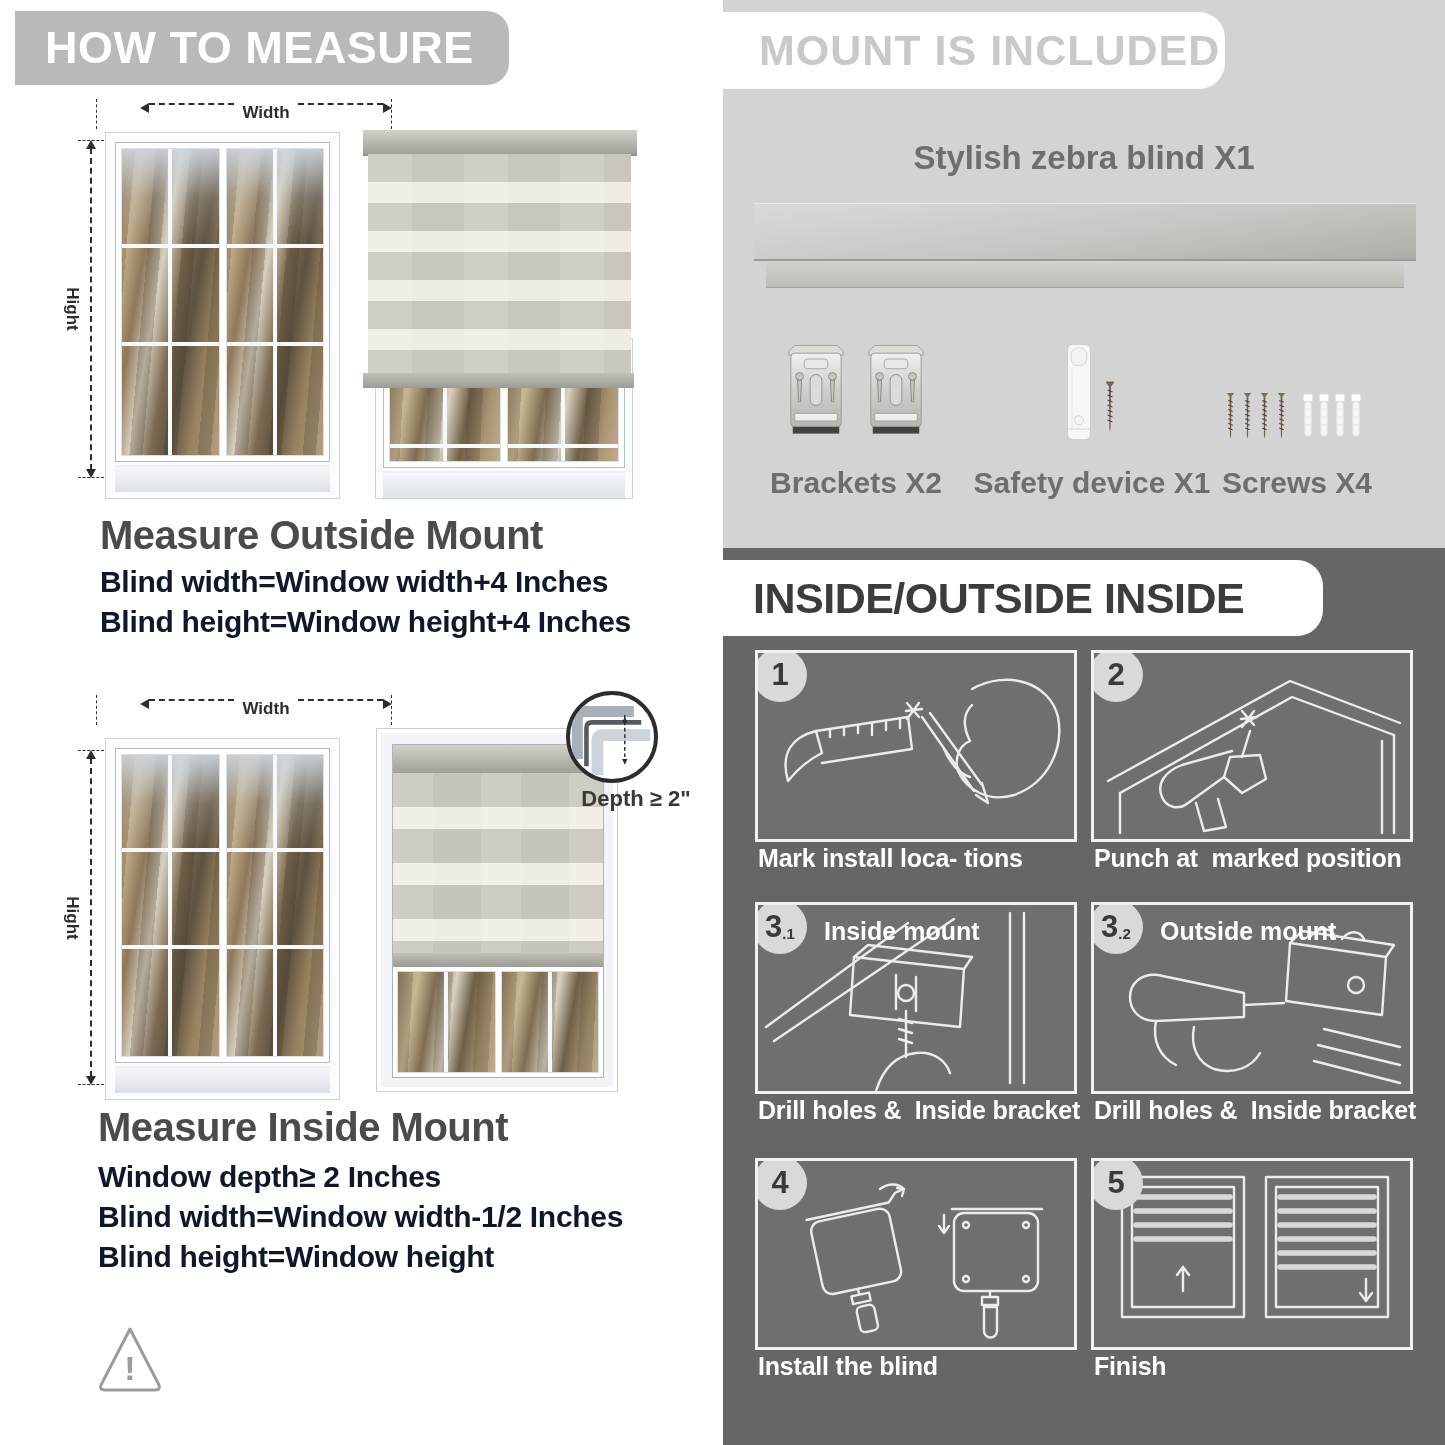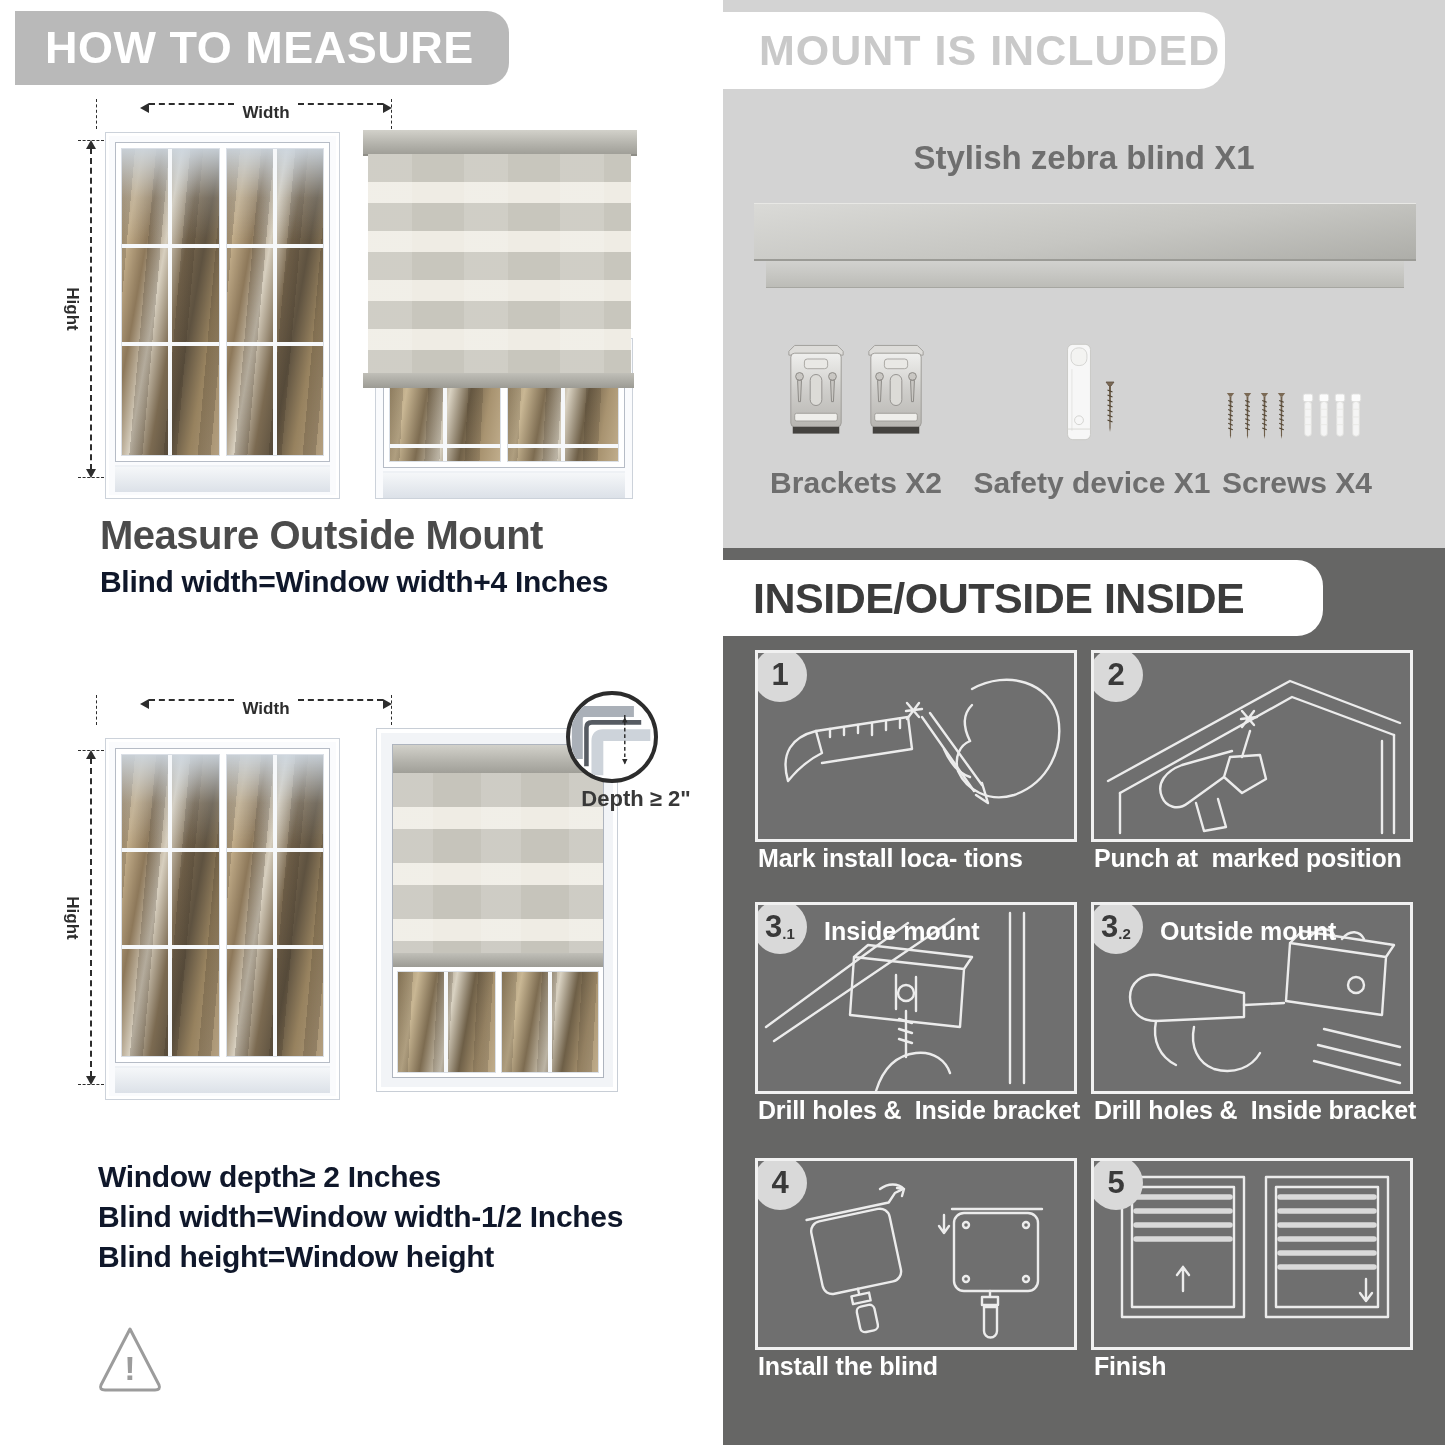--- a/index.html
+++ b/index.html
@@ -155,20 +155,21 @@
       </div>
       <div class="sill"></div>
     </div>
     <div class="headrail" style="left:3px;top:4px;width:274px;height:24px;"></div>
     <div class="zebra" style="left:8px;top:28px;width:263px;height:220px;"></div>
     <div class="botrail" style="left:3px;top:247px;width:271px;height:15px;"></div>
   </div>
 
   <div class="sec-title" style="left:100px;top:513px;">Measure Outside Mount</div>
   <div class="sec-line" style="left:100px;top:565px;">Blind width=Window width+4 Inches</div>
+  <div class="sec-line" style="left:100px;top:605px;">Blind height=Window height+4 Inches</div>
 
   <div class="h-arrow" style="left:96px;top:699px;width:252px;">
     <span class="tick t-l"></span>
     <span class="ah a-l"></span>
     <span class="dash"></span>
     <span class="alabel">Width</span>
     <span class="dash"></span>
     <span class="ah a-r"></span>
     <span class="tick t-r"></span>
   </div>
@@ -215,20 +216,21 @@
     <svg viewBox="0 0 92 92" width="84" height="84">
       <path d="M8,70 L8,26 Q8,18 16,18 L70,18" fill="none" stroke="#aab0b8" stroke-width="12"></path>
       <path d="M18,78 L18,36 Q18,30 24,30 L78,30" fill="none" stroke="#565b62" stroke-width="5"></path>
       <path d="M30,88 L30,50 Q30,44 36,44 L88,44" fill="none" stroke="#cdd3da" stroke-width="13"></path>
       <line x1="60" y1="22" x2="60" y2="78" stroke="#2d2d2d" stroke-width="1.6" stroke-dasharray="4 3"></line>
       <path d="M60,24 l-3,6 h6 Z M60,76 l-3,-6 h6 Z" fill="#2d2d2d"></path>
     </svg>
   </div>
   <div class="depth-label" style="left:556px;top:786px;width:160px;">Depth ≥ 2"</div>
 
+  <div class="sec-title" style="left:98px;top:1105px;">Measure Inside Mount</div>
   <div class="sec-line" style="left:98px;top:1160px;">Window depth≥ 2 Inches</div>
   <div class="sec-line" style="left:98px;top:1200px;">Blind width=Window width-1/2 Inches</div>
   <div class="sec-line" style="left:98px;top:1240px;">Blind height=Window height</div>
 
   <svg style="position:absolute;left:96px;top:1322px;" width="68" height="74" viewBox="0 0 68 74">
     <path d="M34,7 L63,63 Q65,68 59,68 L9,68 Q3,68 5,63 Z" fill="none" stroke="#9c9c9c" stroke-width="3" stroke-linejoin="round"></path>
     <text x="34" y="58" text-anchor="middle" font-size="34" font-weight="bold" fill="#9c9c9c" font-family="Liberation Sans, sans-serif">!</text>
   </svg>
 
   <div class="panel-included">

